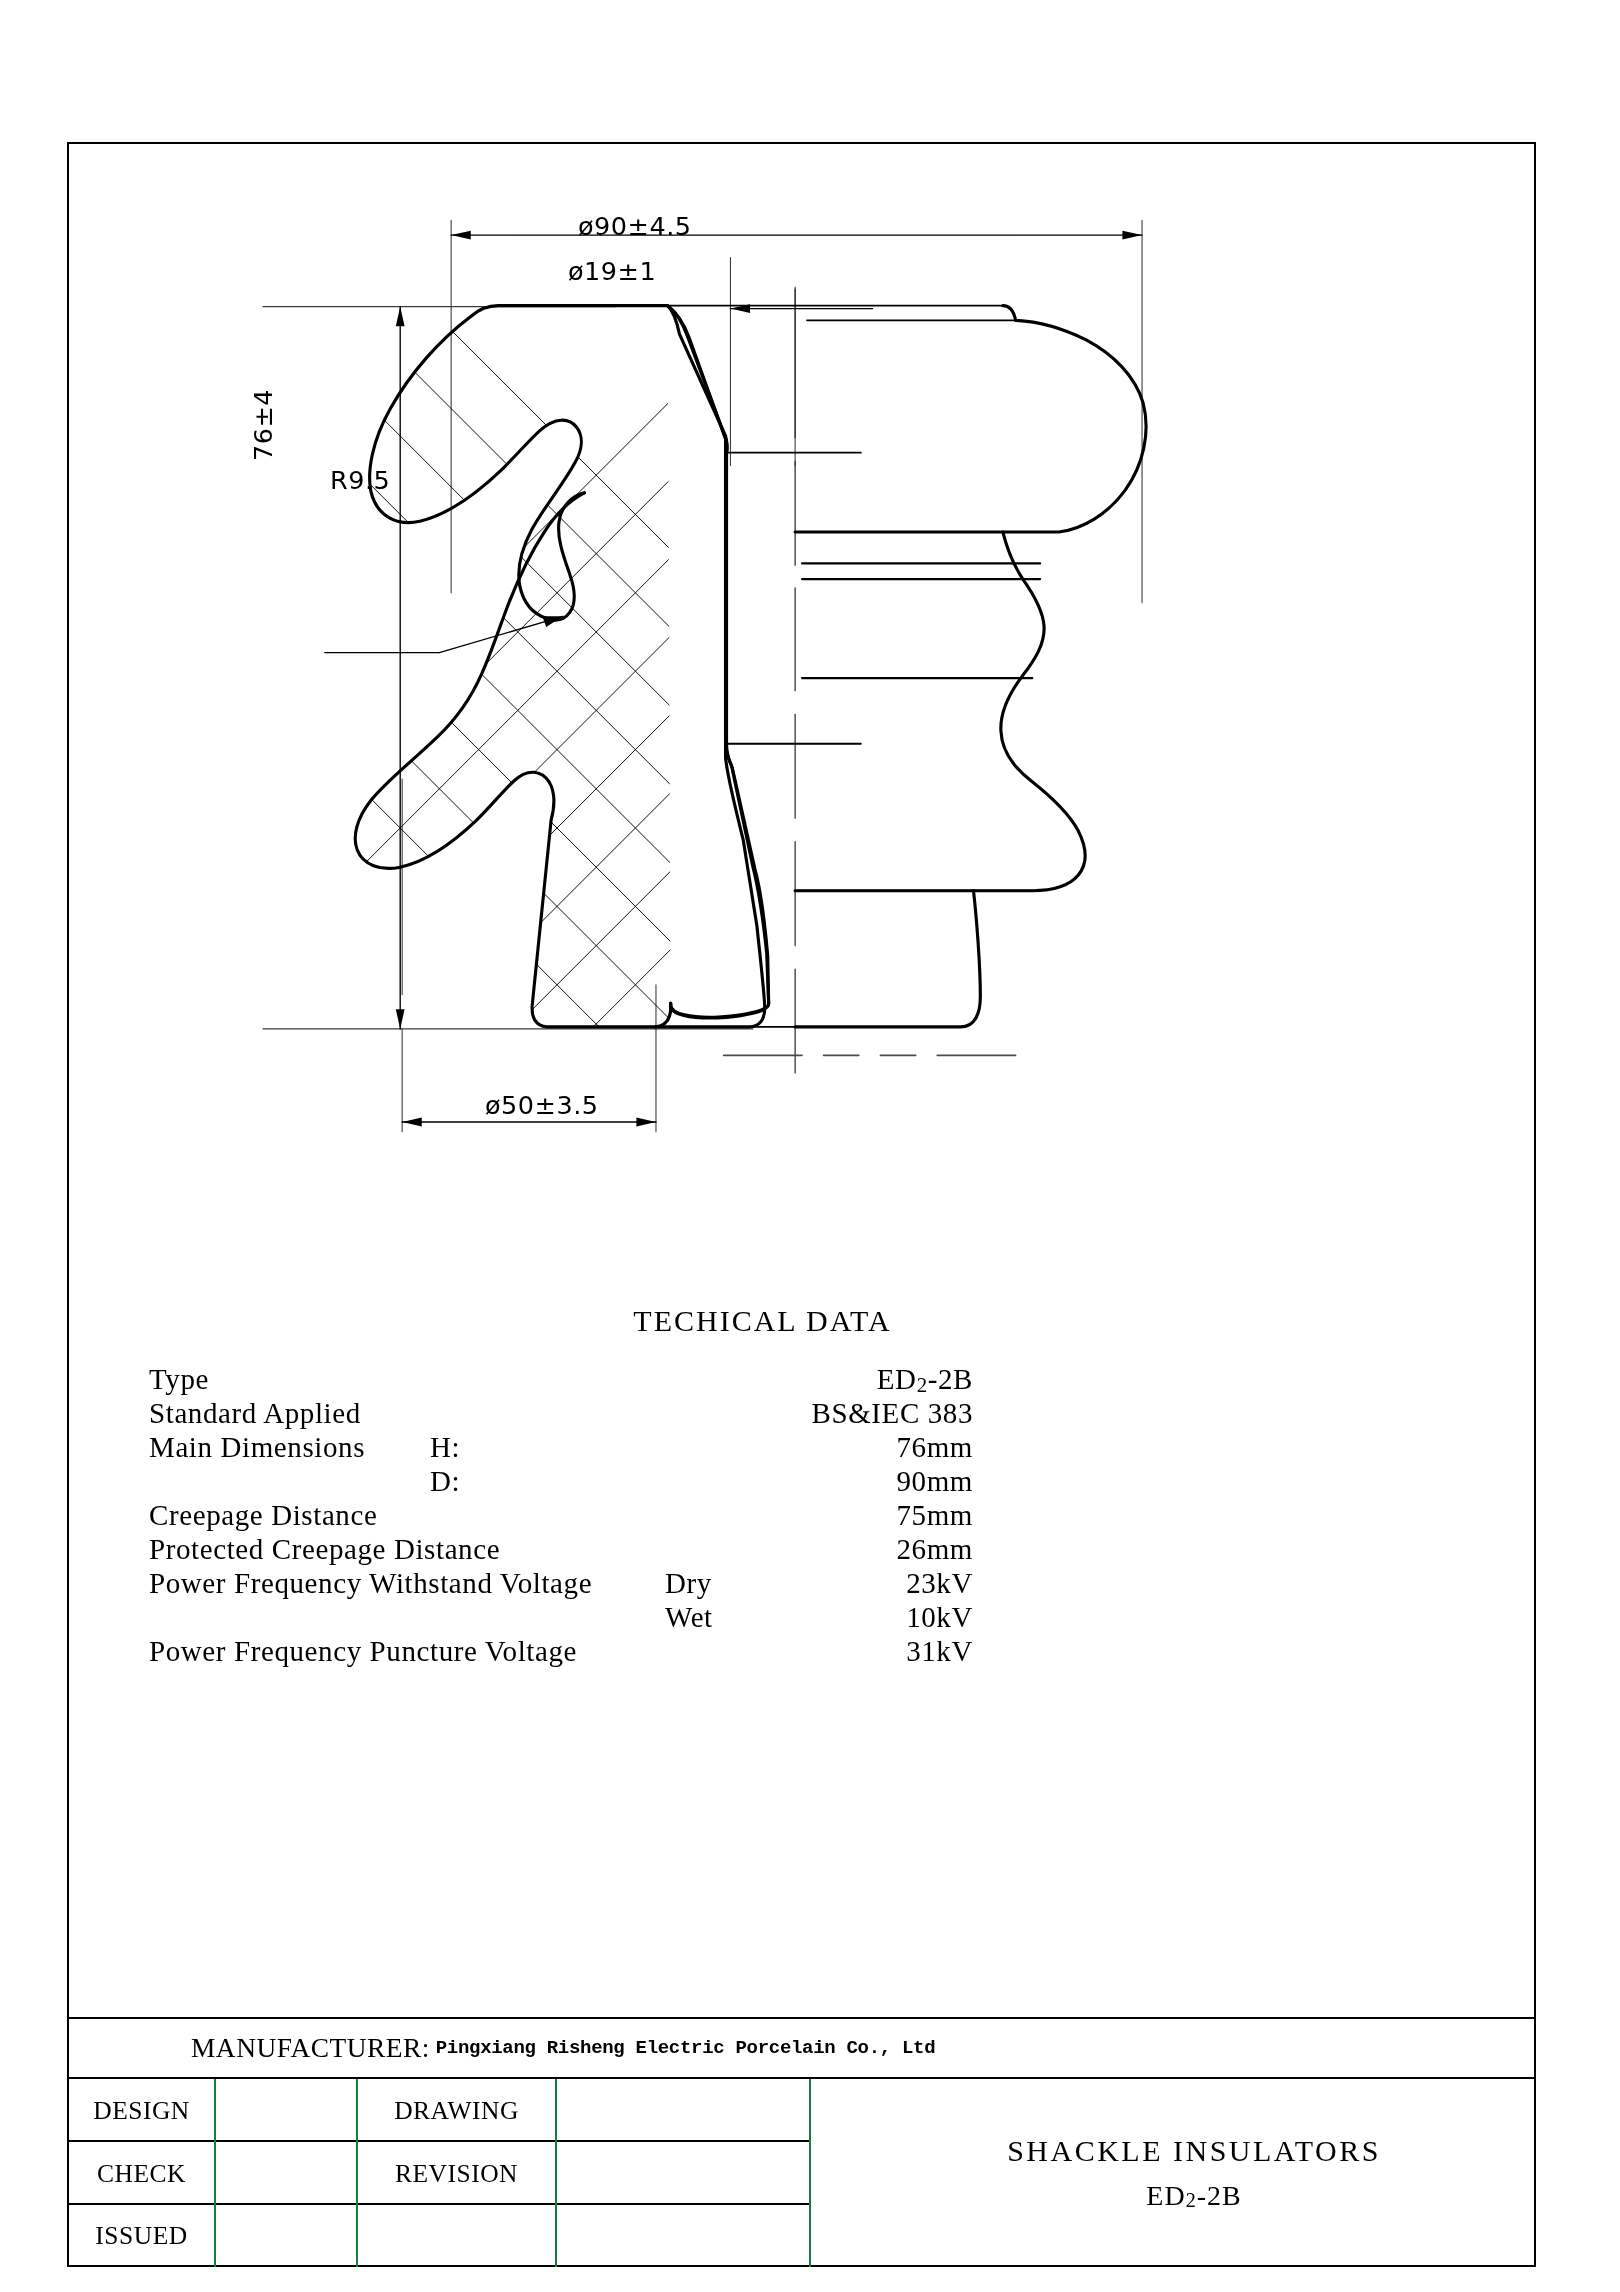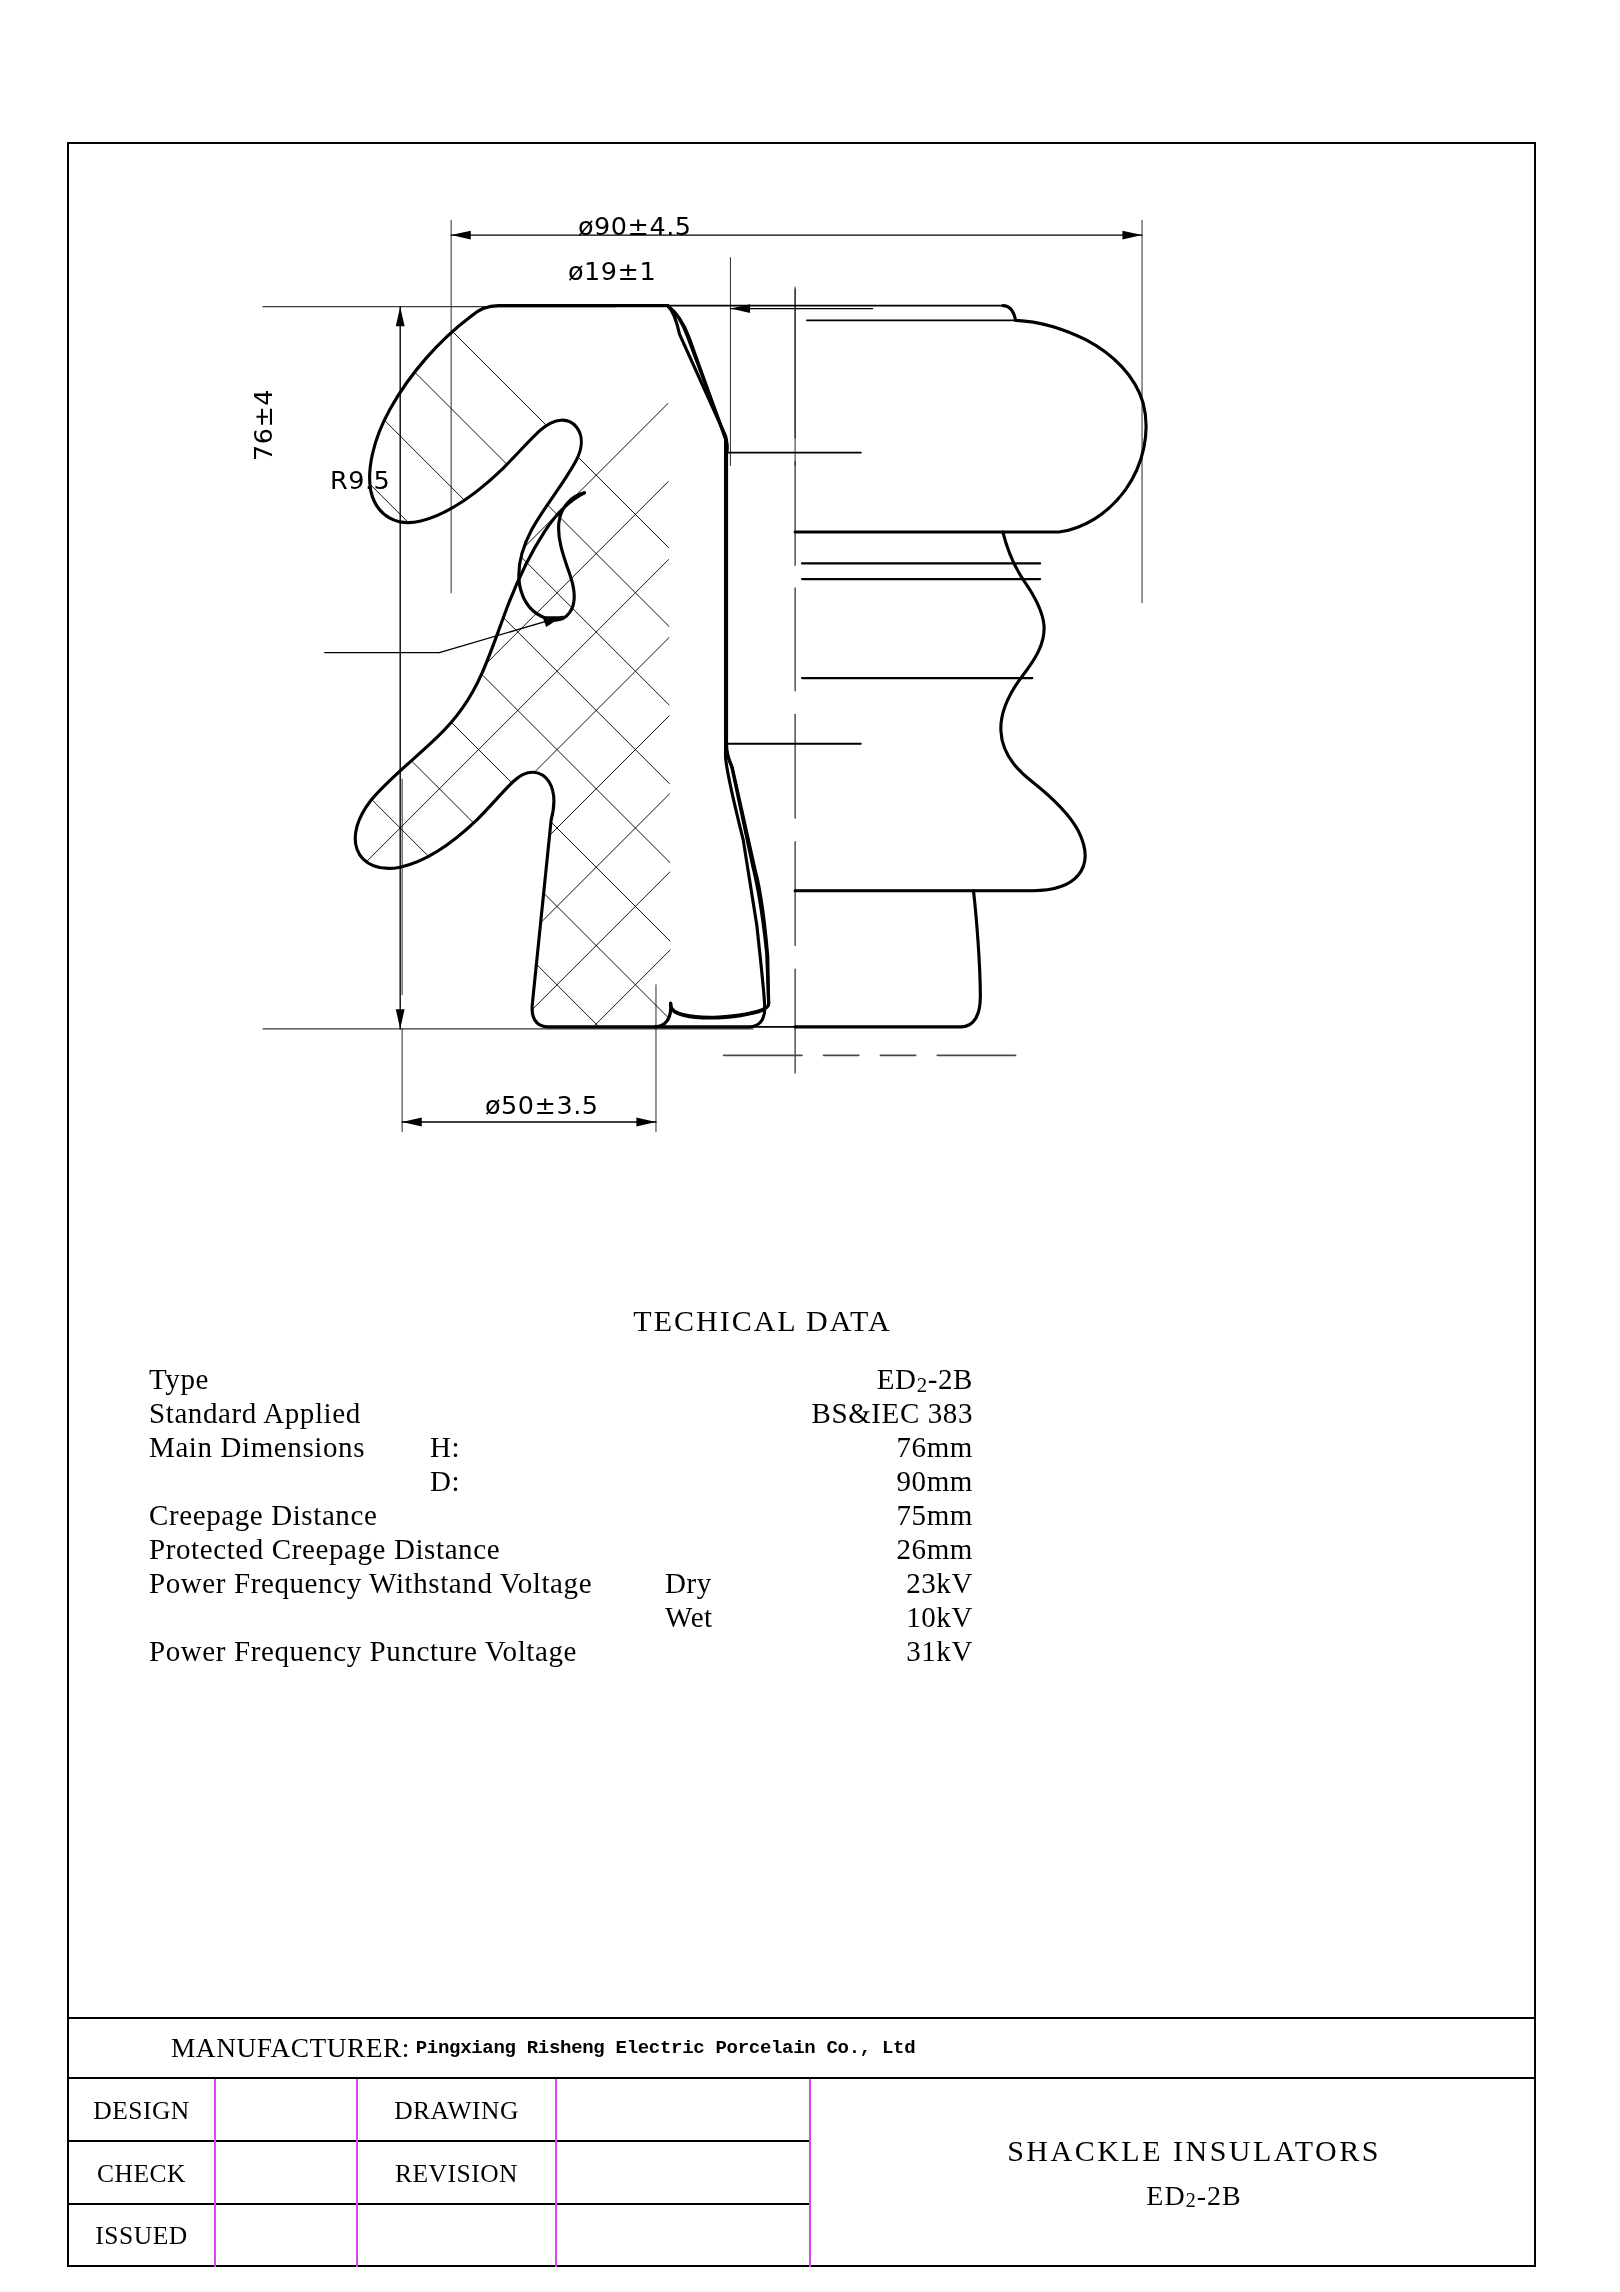--- a/index.html
+++ b/index.html
@@ -56,21 +56,21 @@
     left:67px;
     top:2017px;
     width:1469px;
     height:250px;
     box-sizing:border-box;
   }
   .tb-mfr{
     position:absolute;left:0;top:0;width:1469px;height:62px;
     border-top:2.9px solid #000;border-bottom:2.9px solid #000;
     box-sizing:border-box;
-    display:flex;align-items:center;justify-content:flex-start;
+    display:flex;align-items:center;justify-content:flex-start;padding-left:20px;
   }
   .tb-mfr .m-lab{
     font-size:27.4px;margin-left:104px;letter-spacing:0.5px;
   }
   .tb-mfr .m-val{
     font-family:"Liberation Mono", monospace;
     font-size:19px;font-weight:bold;margin-left:5.9px;letter-spacing:-0.3px;
   }
   .tb-lower{
     position:absolute;left:0;top:62px;width:1469px;height:188px;
@@ -83,21 +83,21 @@
   .tb-row{
     position:absolute;left:0;width:742px;height:63px;
     border-bottom:2.9px solid #000;
     box-sizing:border-box;
   }
   .tb-row.r0{top:0;}
   .tb-row.r1{top:63px;}
   .tb-row.r2{top:125px;}
   .tb-cell{
     position:absolute;top:0;height:63px;
-    border-right:2px solid #d946ef;
+    border-right:2px solid #15803d;
     box-sizing:border-box;
     display:flex;align-items:center;justify-content:center;
     font-size:25.5px;letter-spacing:0.5px;
   }
   .c0{left:0;width:147px;}
   .c1{left:147px;width:142px;}
   .c2{left:289px;width:199px;}
   .c3{left:488px;width:254px;}
   .tb-title{
     position:absolute;left:742px;top:0;width:727px;height:188px;

